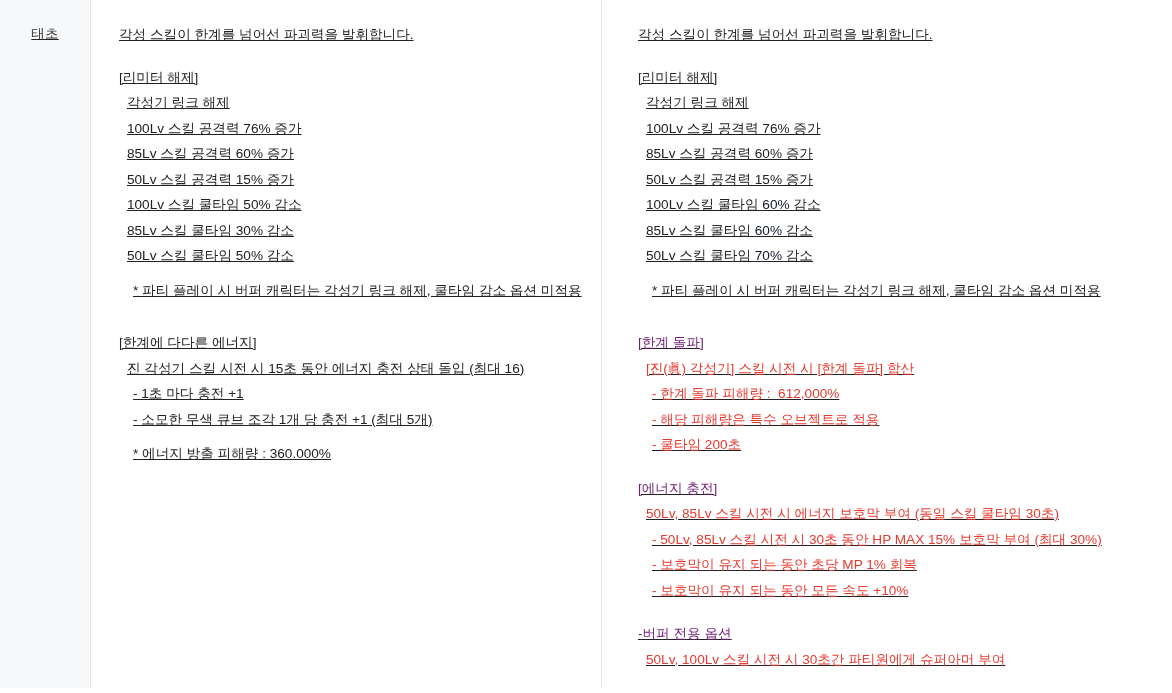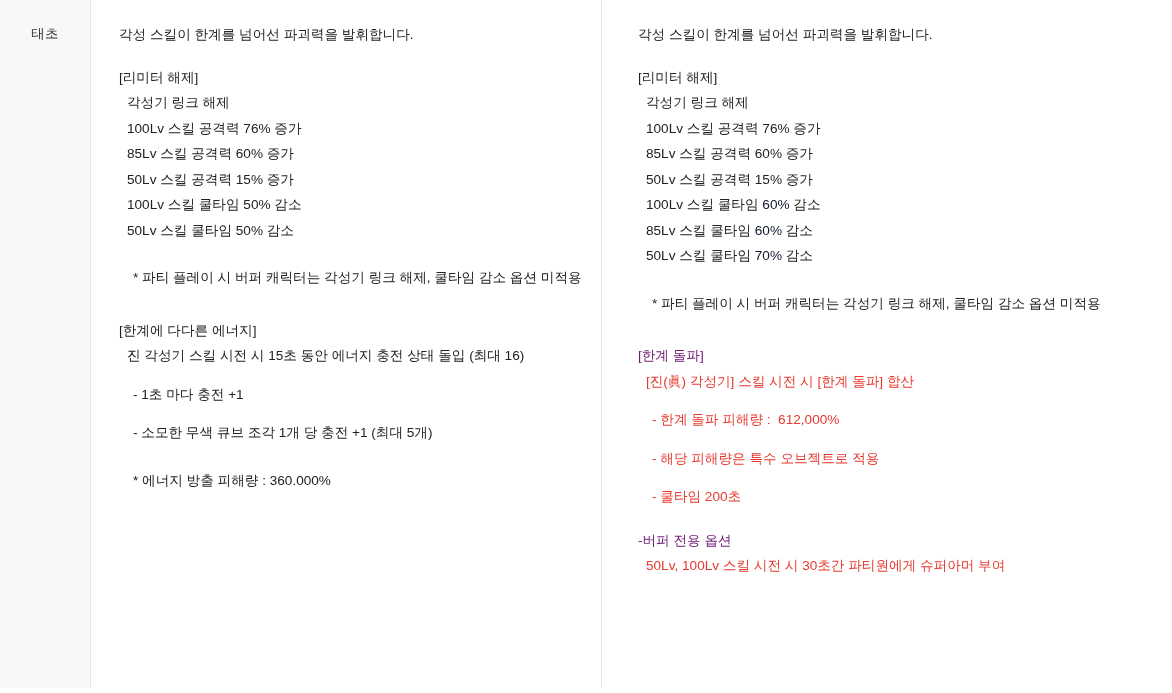--- a/index.html
+++ b/index.html
@@ -12,20 +12,21 @@
     background: #ffffff;
     font-family: "Liberation Sans", "DejaVu Sans", sans-serif;
     color: #222222;
     overflow: hidden;
   }
   .table {
     display: flex;
     width: 1172px;
     height: 688px;
     box-sizing: border-box;
+    text-decoration: underline;
   }
   .col-label {
     width: 91px;
     flex: 0 0 91px;
     background: #f7f8fa;
     border-right: 1px solid #e3e5e8;
     box-sizing: border-box;
     padding-top: 24px;
     text-align: center;
   }
@@ -63,21 +64,20 @@
     color: #222222;
   }
   .line.head {
     padding-left: 0;
   }
   .line.ind1 {
     padding-left: 8px;
   }
   .line.ind2 {
     padding-left: 14px;
-    margin-top: 13px;
   }
   .line.red {
     color: #e8392e;
   }
   .line.red-head {
     color: #701a75;
   }
   .hl {
     color: #0f172a;
   }
@@ -101,20 +101,21 @@
     <div class="line head">각성 스킬이 한계를 넘어선 파괴력을 발휘합니다.</div>
     <div class="gap"></div>
 
     <div class="block">
       <div class="line head">[리미터 해제]</div>
       <div class="line ind1">각성기 링크 해제</div>
       <div class="line ind1">100Lv 스킬 공격력 76% 증가</div>
       <div class="line ind1">85Lv 스킬 공격력 60% 증가</div>
       <div class="line ind1">50Lv 스킬 공격력 15% 증가</div>
       <div class="line ind1">100Lv 스킬 쿨타임 50% 감소</div>
+      <div class="line ind1">85Lv 스킬 쿨타임 30% 감소</div>
       <div class="line ind1">50Lv 스킬 쿨타임 50% 감소</div>
       <div class="gap-sm"></div>
       <div class="line ind2">* 파티 플레이 시 버퍼 캐릭터는 각성기 링크 해제, 쿨타임 감소 옵션 미적용</div>
     </div>
 
     <div class="gap-sm"></div>
 
     <div class="block">
       <div class="line head">[한계에 다다른 에너지]</div>
       <div class="line ind1">진 각성기 스킬 시전 시 15초 동안 에너지 충전 상태 돌입 (최대 16)</div>
@@ -145,20 +146,27 @@
     <div class="gap-sm"></div>
 
     <div class="block">
       <div class="line head red-head">[한계 돌파]</div>
       <div class="line ind1 red">[진(眞) 각성기] 스킬 시전 시 [한계 돌파] 합산</div>
       <div class="line ind2 red">- 한계 돌파 피해량 :  612,000%</div>
       <div class="line ind2 red">- 해당 피해량은 특수 오브젝트로 적용</div>
       <div class="line ind2 red">- 쿨타임 200초</div>
     </div>
 
+    <div class="block">
+      <div class="line head red-head">[에너지 충전]</div>
+      <div class="line ind1 red">50Lv, 85Lv 스킬 시전 시 에너지 보호막 부여 (동일 스킬 쿨타임 30초)</div>
+      <div class="line ind2 red">- 50Lv, 85Lv 스킬 시전 시 30초 동안 HP MAX 15% 보호막 부여 (최대 30%)</div>
+      <div class="line ind2 red">- 보호막이 유지 되는 동안 초당 MP 1% 회복</div>
+      <div class="line ind2 red">- 보호막이 유지 되는 동안 모든 속도 +10%</div>
+    </div>
 
     <div class="block">
       <div class="line head red-head">-버퍼 전용 옵션</div>
       <div class="line ind1 red">50Lv, 100Lv 스킬 시전 시 30초간 파티원에게 슈퍼아머 부여</div>
     </div>
   </div>
 
 </div>
 
 </body></html>

